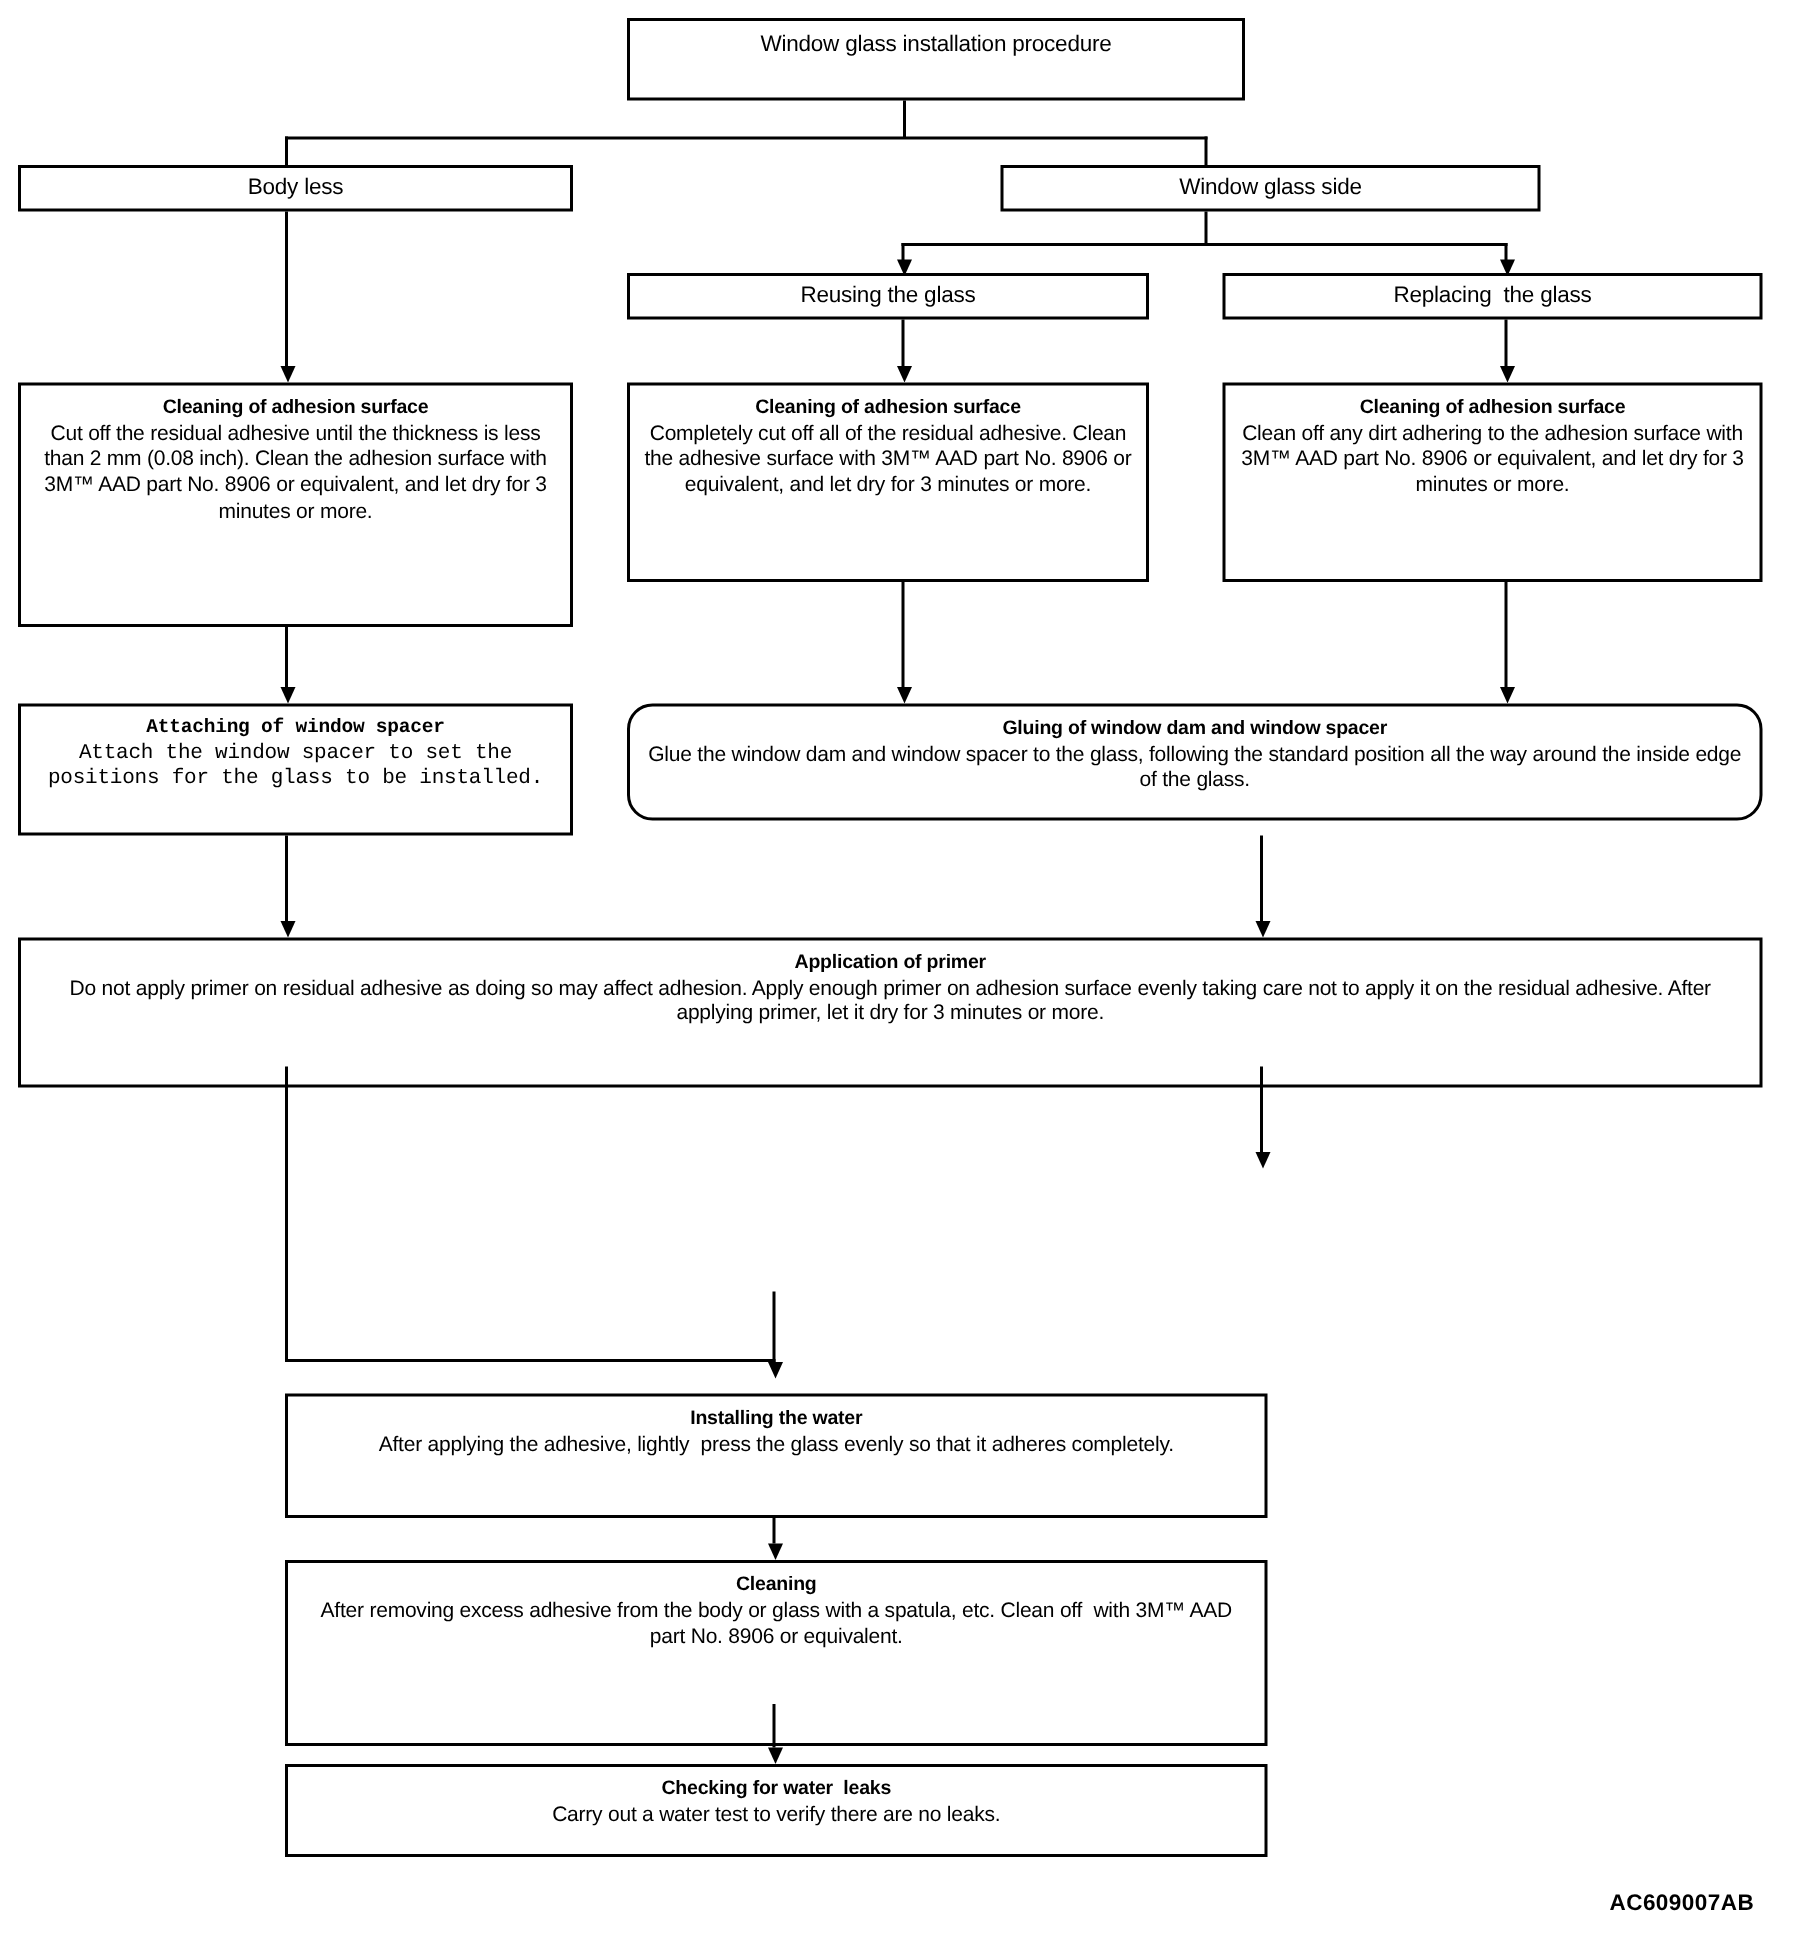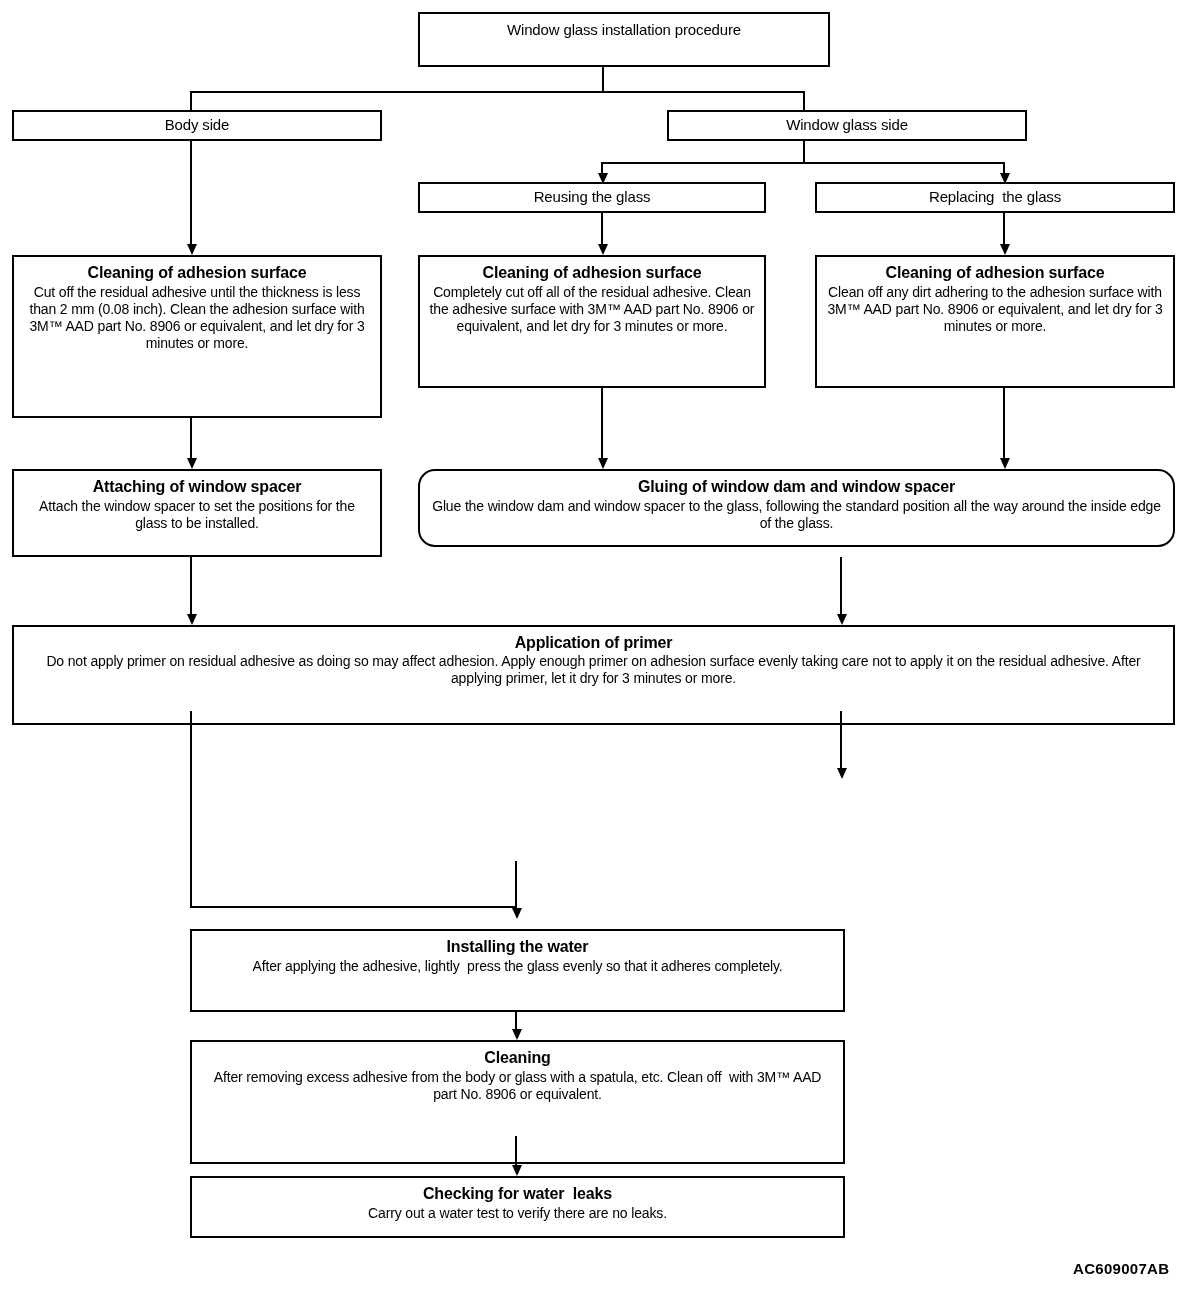--- a/index.html
+++ b/index.html
@@ -20,21 +20,21 @@
     position:absolute;
     box-sizing:border-box;
     border:2px solid #000;
     background:#fff;
     padding:6px 9px 4px 9px;
     line-height:1.23;
     text-align:center;
   }
   .box .ttl{
     font-weight:bold;
-    font-size:16px;
+    font-size:13px;
     letter-spacing:-0.15px;
     display:block;
     margin-bottom:1px;
     white-space:pre-wrap;
   }
   .box .bdy{
     font-size:14px;
     letter-spacing:-0.15px;
     display:block;
     white-space:pre-wrap;
@@ -75,21 +75,21 @@
 
   <div class="vline" style="left:602px;top:67px;height:25px;"></div>
 
   <div class="hline" style="left:190px;top:91px;width:615px;"></div>
 
   <div class="vline" style="left:190px;top:91px;height:21px;"></div>
 
   <div class="vline" style="left:803px;top:91px;height:21px;"></div>
 
   <div class="box plain" style="left:12px;top:110px;width:370px;height:31px;padding-top:4px;">
-    <span class="bdy">Body side</span>
+    <span class="bdy">Body less</span>
   </div>
 
   <div class="box plain" style="left:667px;top:110px;width:360px;height:31px;padding-top:4px;">
     <span class="bdy">Window glass side</span>
   </div>
 
   <div class="vline" style="left:190px;top:141px;height:103px;"></div>
   <div class="arrow" style="left:187px;top:244px;"></div>
 
   <div class="vline" style="left:803px;top:141px;height:22px;"></div>
@@ -129,21 +129,21 @@
 
   <div class="vline" style="left:190px;top:418px;height:40px;"></div>
   <div class="arrow" style="left:187px;top:458px;"></div>
 
   <div class="vline" style="left:601px;top:388px;height:70px;"></div>
   <div class="arrow" style="left:598px;top:458px;"></div>
 
   <div class="vline" style="left:1003px;top:388px;height:70px;"></div>
   <div class="arrow" style="left:1000px;top:458px;"></div>
 
-  <div class="box" style="left:12px;top:469px;width:370px;height:88px;">
+  <div class="box" style="left:12px;top:469px;width:370px;height:88px;font-family:Liberation Mono, monospace;">
     <span class="ttl">Attaching of window spacer</span>
     <span class="bdy">Attach the window spacer to set the positions for the glass to be installed.</span>
   </div>
 
   <div class="box" style="left:418px;top:469px;width:757px;height:78px;border-radius:17px;">
     <span class="ttl">Gluing of window dam and window spacer</span>
     <span class="bdy">Glue the window dam and window spacer to the glass, following the standard position all the way around the inside edge of the glass.</span>
   </div>
 
   <div class="vline" style="left:190px;top:557px;height:57px;"></div>

